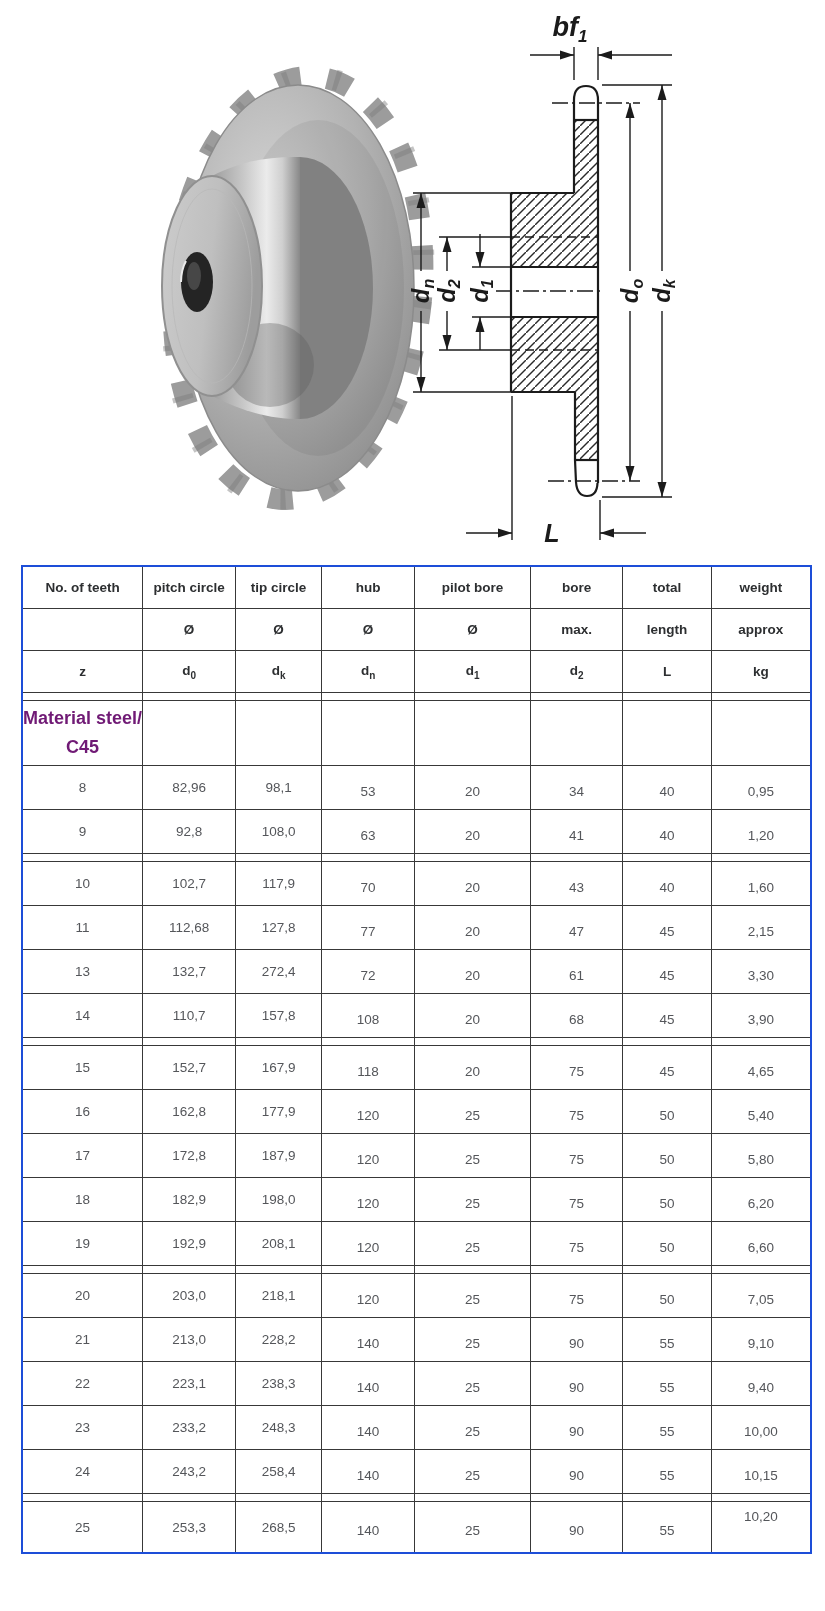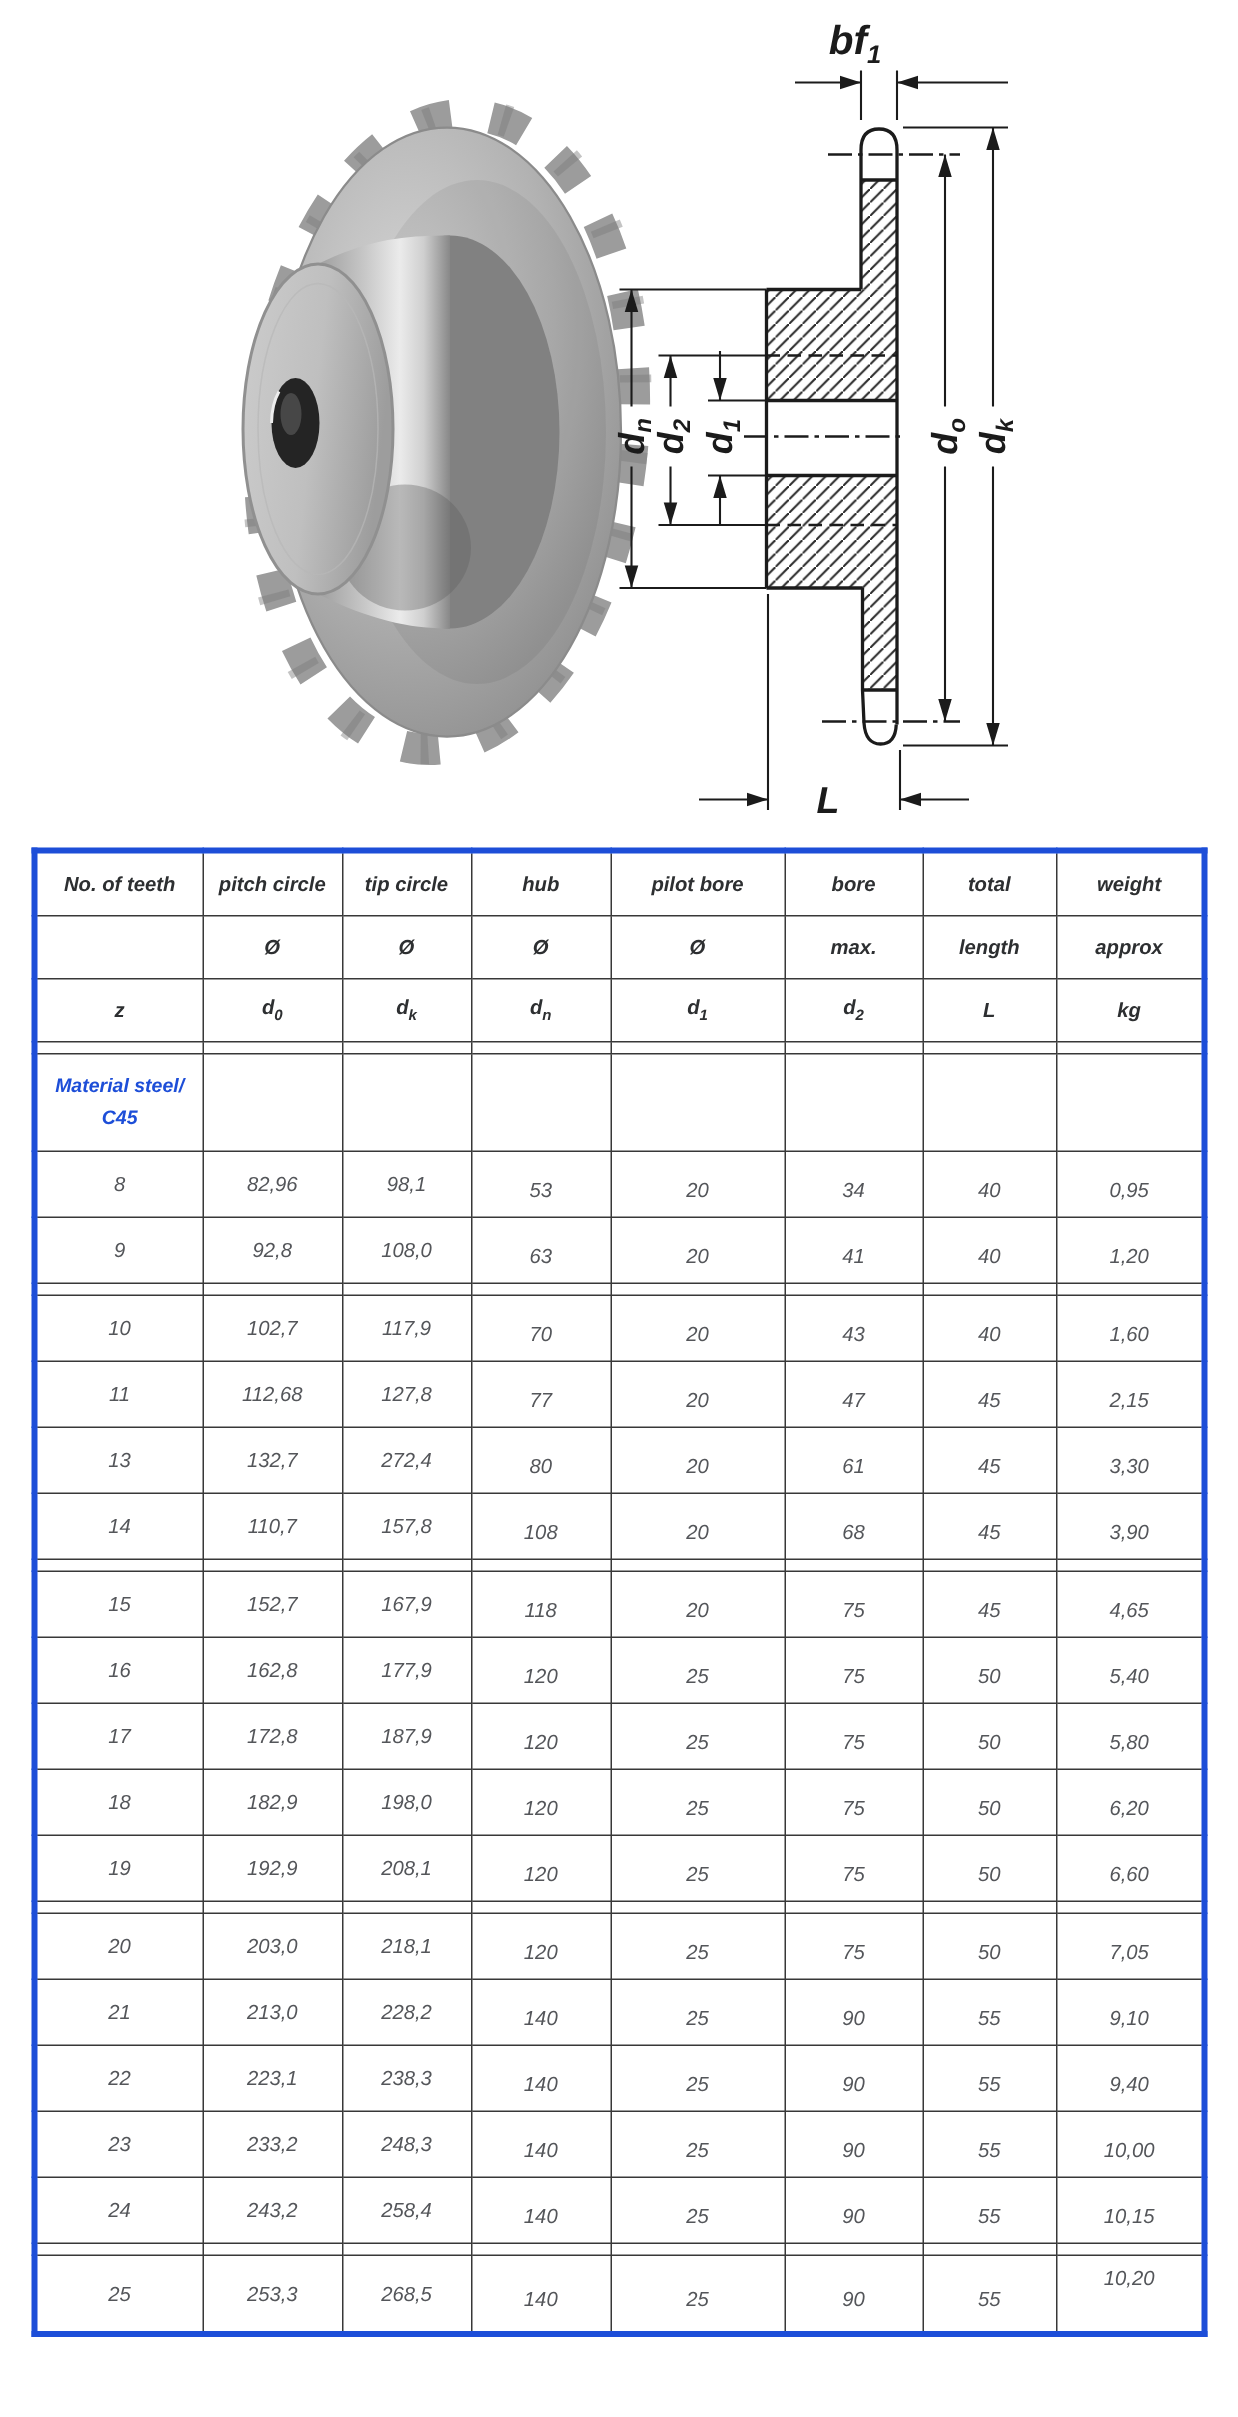--- a/index.html
+++ b/index.html
@@ -8,33 +8,32 @@
     font-family:"Liberation Sans",sans-serif;overflow:hidden;
   }
   .figures{position:absolute;left:0;top:0;width:825px;height:560px;font-style:italic;}
   svg.photo{position:absolute;left:150px;top:60px;width:290px;height:450px;}
   svg.draw{position:absolute;left:400px;top:0;width:425px;height:545px;}
   svg text{font-family:"Liberation Sans",sans-serif;fill:#1b1b1b;}
 
   table.dim{
     position:absolute;left:21px;top:565px;
     border-collapse:collapse;table-layout:fixed;
-    border:4px solid #1d4ed8;
-    font-style:italic;
+    border:2px solid #1d4ed8;
   }
   table.dim td{
     border:1px solid #383838;
     text-align:center;vertical-align:middle;
     font-size:13.5px;color:#54565a;padding:0;
     overflow:hidden;white-space:nowrap;
   }
   tr.hdr td{font-weight:bold;color:#2d2f31;height:41px;}
   tr.hdr td sub{font-size:10px;}
   tr.sep td{height:7px;}
-  tr.material td{height:64px;font-weight:bold;color:#1d4ed8;font-size:13px;line-height:1.6;}
+  tr.material td{height:64px;font-weight:bold;color:#701a75;font-size:18px;line-height:1.6;}
   tr.data td{height:43px;}
   tr.data td.low{height:36px;padding-top:7px;}
   tr.tall td{height:50px;}
   tr.tall td.wtop{vertical-align:top;padding-top:7px;height:43px;}
 </style>
 </head>
 <body>
 
 <div class="figures">
 
@@ -285,21 +284,21 @@
         <td class="low">77</td>
         <td class="low">20</td>
         <td class="low">47</td>
         <td class="low">45</td>
         <td class="low">2,15</td>
       </tr>
       <tr class="data">
         <td>13</td>
         <td>132,7</td>
         <td>272,4</td>
-        <td class="low">80</td>
+        <td class="low">72</td>
         <td class="low">20</td>
         <td class="low">61</td>
         <td class="low">45</td>
         <td class="low">3,30</td>
       </tr>
       <tr class="data">
         <td>14</td>
         <td>110,7</td>
         <td>157,8</td>
         <td class="low">108</td>

